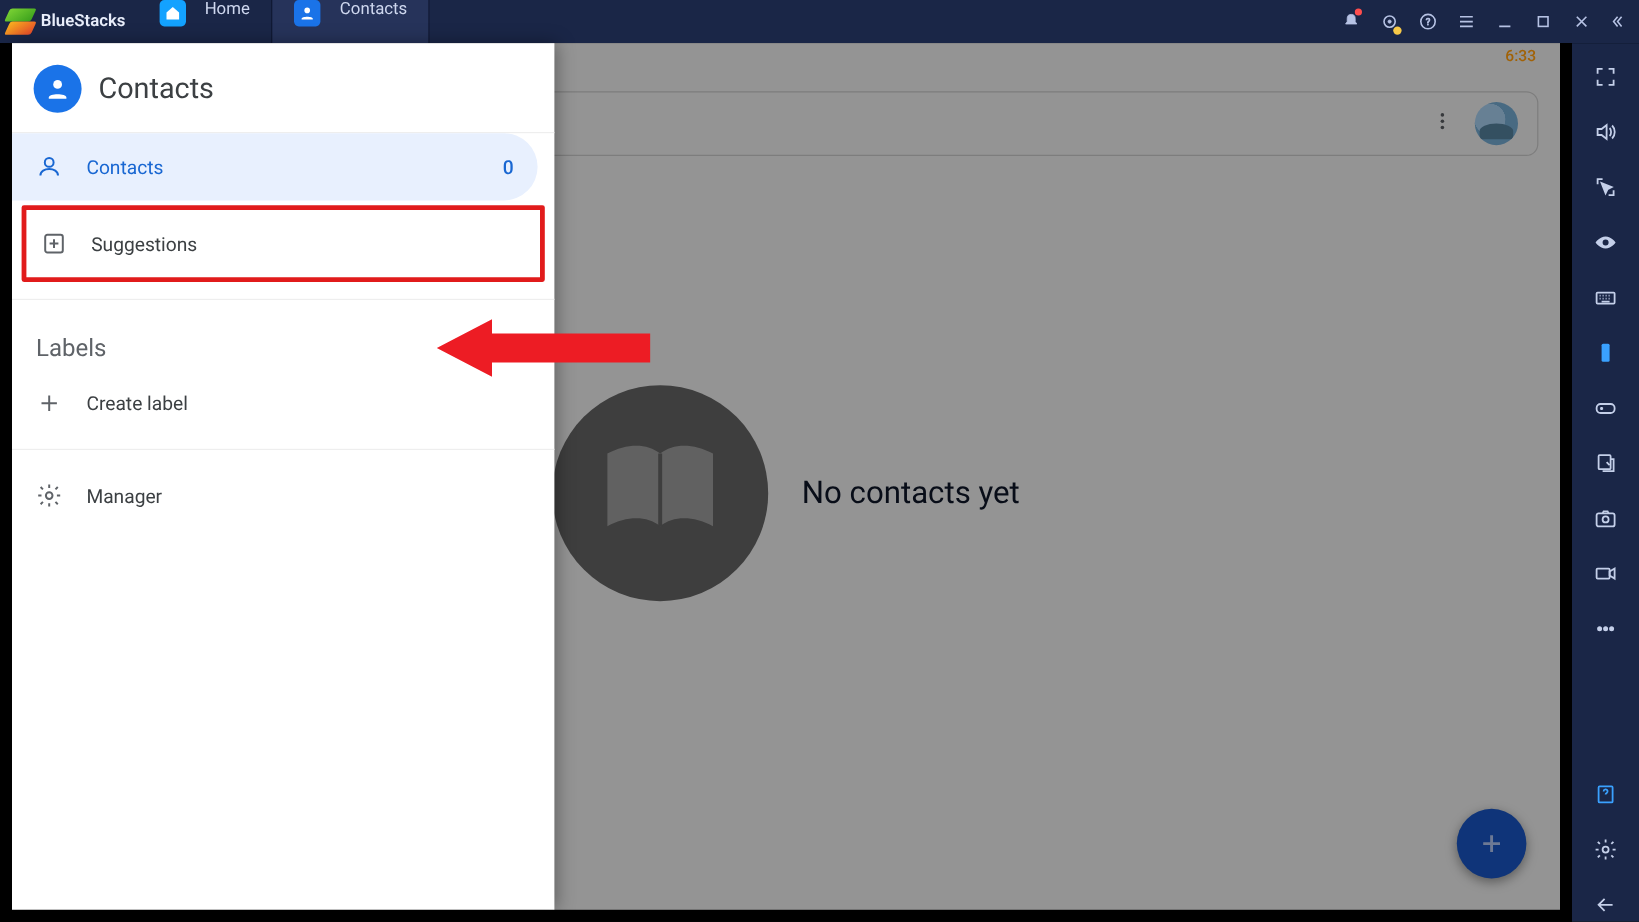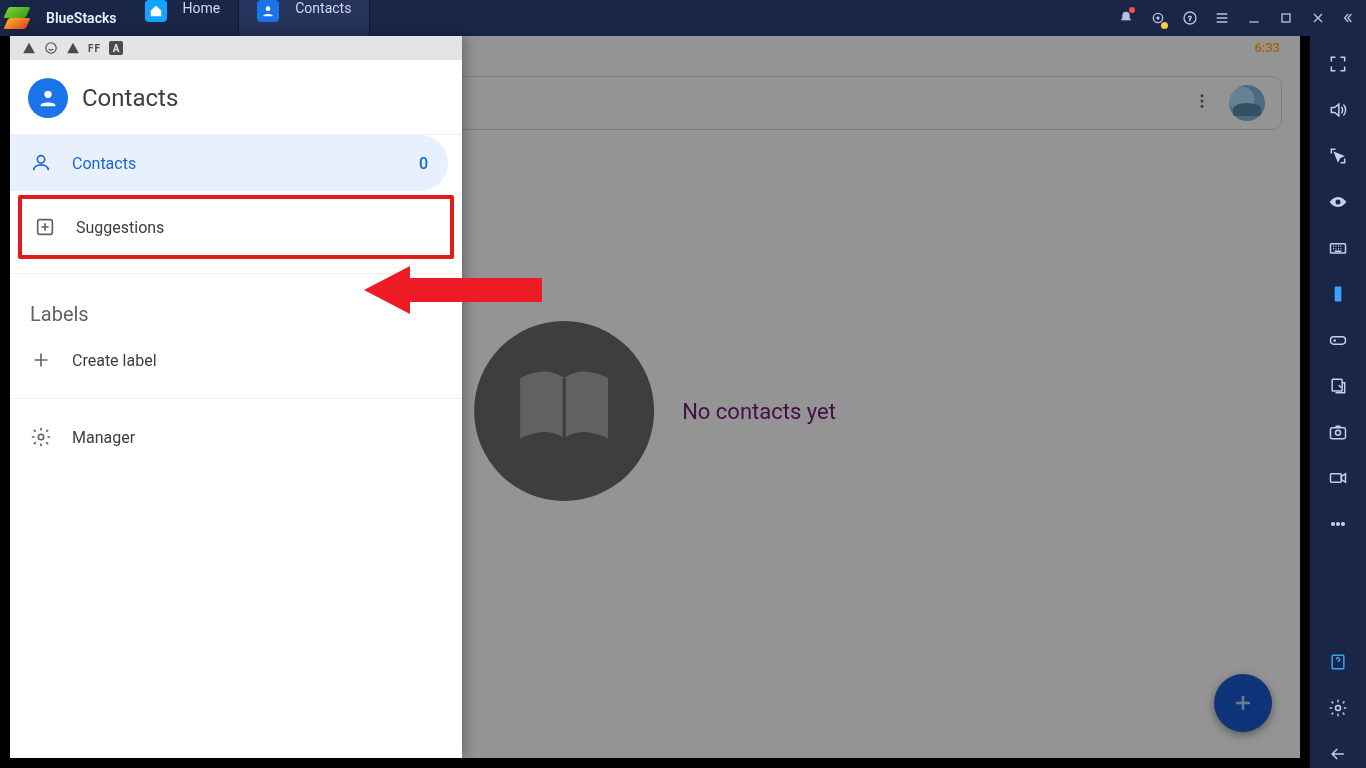--- a/index.html
+++ b/index.html
@@ -7,21 +7,21 @@
 
   
   .titlebar {
     height: 36px;
     background: #1a2647;
     display: flex;
     align-items: center;
     color: #d6dff5;
     font-size: 14px;
   }
-  .brand { display: flex; align-items: center; padding: 0 10px 0 6px; gap: 18px; }
+  .brand { display: flex; align-items: center; padding: 0 10px 0 6px; gap: 6px; }
   .bs-logo {
     width: 22px; height: 22px; position: relative;
   }
   .bs-logo::before, .bs-logo::after {
     content: ""; position: absolute; width: 22px; height: 11px; left: 0;
     transform: skewX(-25deg); border-radius: 2px;
   }
   .bs-logo::before { top: 0; background: linear-gradient(135deg,#7bd234,#3aa01c); }
   .bs-logo::after  { top: 11px; background: linear-gradient(135deg,#f7b21e,#e74a2a); }
   .brand-txt { font-weight: 600; color: #e9eefb; }
@@ -90,21 +90,21 @@
   .gapp-header .menu3 svg{width:18px;height:18px;fill:#5f6368;}
   .avatar{width:36px;height:36px;border-radius:50%;background:radial-gradient(circle at 35% 40%, #b2dcff 0 40%, #7db7e1 41% 100%);position:relative;overflow:hidden;}
   .avatar::after{content:"";position:absolute;left:10%;bottom:15%;width:80%;height:35%;background:#5a8aa8;border-radius:50% 50% 0 0;}
 
   .empty-state{
     position:absolute; top:52%; left:50%; transform:translate(-50%,-50%);
     display:flex;align-items:center;gap:28px;color:#222;
   }
   .book-circle{width:180px;height:180px;border-radius:50%;background:#6b6b6b;display:flex;align-items:center;justify-content:center;}
   .book-circle svg{width:110px;height:90px;fill:#a8a8a8;}
-  .empty-txt{font-size:22px;color:#701a75;}
+  .empty-txt{font-size:26px;color:#0f172a;}
 
   .fab{
     position:absolute;right:28px;bottom:26px;width:58px;height:58px;border-radius:50%;
     background:#1a5bd0;display:flex;align-items:center;justify-content:center;box-shadow:0 3px 10px rgba(0,0,0,.4);
     cursor:pointer;
   }
   .fab svg{width:24px;height:24px;stroke:#bcd1ff;stroke-width:2.4;fill:none;}
 
   .clock{position:absolute;top:4px;right:20px;font-size:13px;color:#a16207;font-weight:500;}
 
@@ -250,37 +250,20 @@
         <svg viewBox="0 0 24 24">
             <path d="M12 5v14M5 12h14"></path>
           </svg>
       </div>
 
       <div class="scrim"></div>
 
       <div class="clock">6:33</div>
 
       <div class="drawer">
-        <div class="statusbar">
-          <div class="status-left">
-            <svg viewBox="0 0 24 24">
-                <path d="M12 3L2 21h20z"></path>
-              </svg>
-            <svg viewBox="0 0 24 24">
-                <circle cx="12" cy="12" r="9" fill="none" stroke="#4b4b4b" stroke-width="2"></circle>
-                <path d="M8 14c2 2 6 2 8 0" stroke="#4b4b4b" stroke-width="2" fill="none"></path>
-              </svg>
-            <svg viewBox="0 0 24 24">
-                <path d="M12 3L2 21h20z"></path>
-              </svg>
-            <span class="status-ff">FF</span>
-            <span class="status-a">A</span>
-          </div>
-          <span></span>
-        </div>
 
         <div class="drawer-title">
           <span class="tcircle">
             <svg viewBox="0 0 24 24">
                 <circle cx="12" cy="8" r="4"></circle>
                 <path d="M4 20c0-4 16-4 16 0v1H4z"></path>
               </svg>
           </span>
           <h1>Contacts</h1>
         </div>

